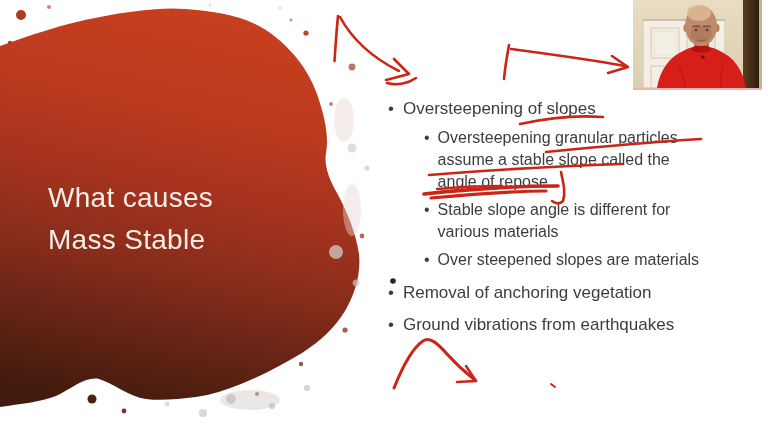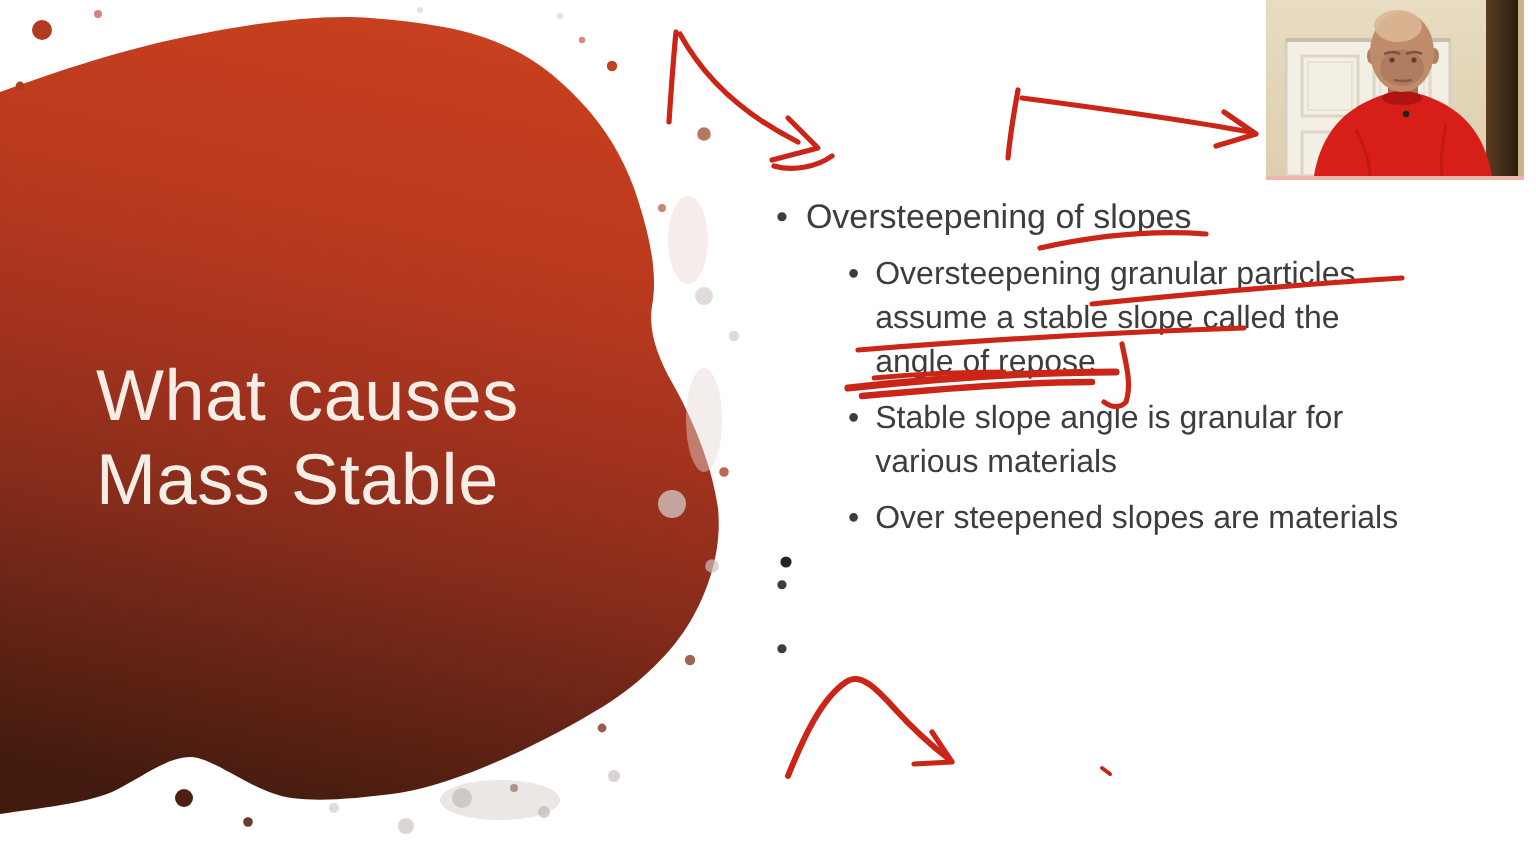--- a/index.html
+++ b/index.html
@@ -6,21 +6,21 @@
   .frame{
     position:relative;width:768px;height:432px;overflow:hidden;
     background:#ffffff;font-family:"Liberation Sans",sans-serif;
   }
   .layer{position:absolute;left:0;top:0;width:768px;height:432px;}
   svg{display:block;}
 
   
   .slide-title{
     position:absolute;left:48px;top:177px;
-    font-size:36px;line-height:42px;letter-spacing:.3px;
+    font-size:28px;line-height:42px;letter-spacing:.3px;
     color:var(--title_text,#f5eee6);font-weight:400;
   }
 
   
   .bullets{
     position:absolute;left:388px;top:97px;width:336px;
     color:var(--text,#3d3d3d);
   }
   .row{display:flex;}
   .row.l1{font-size:17px;line-height:23px;margin-bottom:7px;}
@@ -122,31 +122,33 @@
     <div class="row l1">
       <span class="glyph">•</span>
       <span class="text">Oversteepening of slopes</span>
     </div>
     <div class="row l2">
       <span class="glyph">•</span>
       <span class="text">Oversteepening granular particles assume a stable slope called the angle of repose</span>
     </div>
     <div class="row l2">
       <span class="glyph">•</span>
-      <span class="text">Stable slope angle is granular for various materials</span>
+      <span class="text">Stable slope angle is different for various materials</span>
     </div>
     <div class="row l2 mb10">
       <span class="glyph">•</span>
       <span class="text">Over steepened slopes are materials</span>
     </div>
     <div class="row l1 mb9">
       <span class="glyph">•</span>
+      <span class="text">Removal of anchoring vegetation</span>
     </div>
     <div class="row l1">
       <span class="glyph">•</span>
+      <span class="text">Ground vibrations from earthquakes</span>
     </div>
   </div>
 
   <svg class="layer" viewBox="0 0 768 432" style="pointer-events:none" aria-hidden="true">
     <g stroke-width="2.6" class="ink">
 
       <path d="M338,16 C336.5,31 335.5,46 334.5,61"></path>
       <path d="M340,17 C352,39 371,57 399,71"></path>
       <path d="M394,59 L409,74 L386,80"></path>
       <path d="M387,83 C397,86 409,83 416,78"></path>

